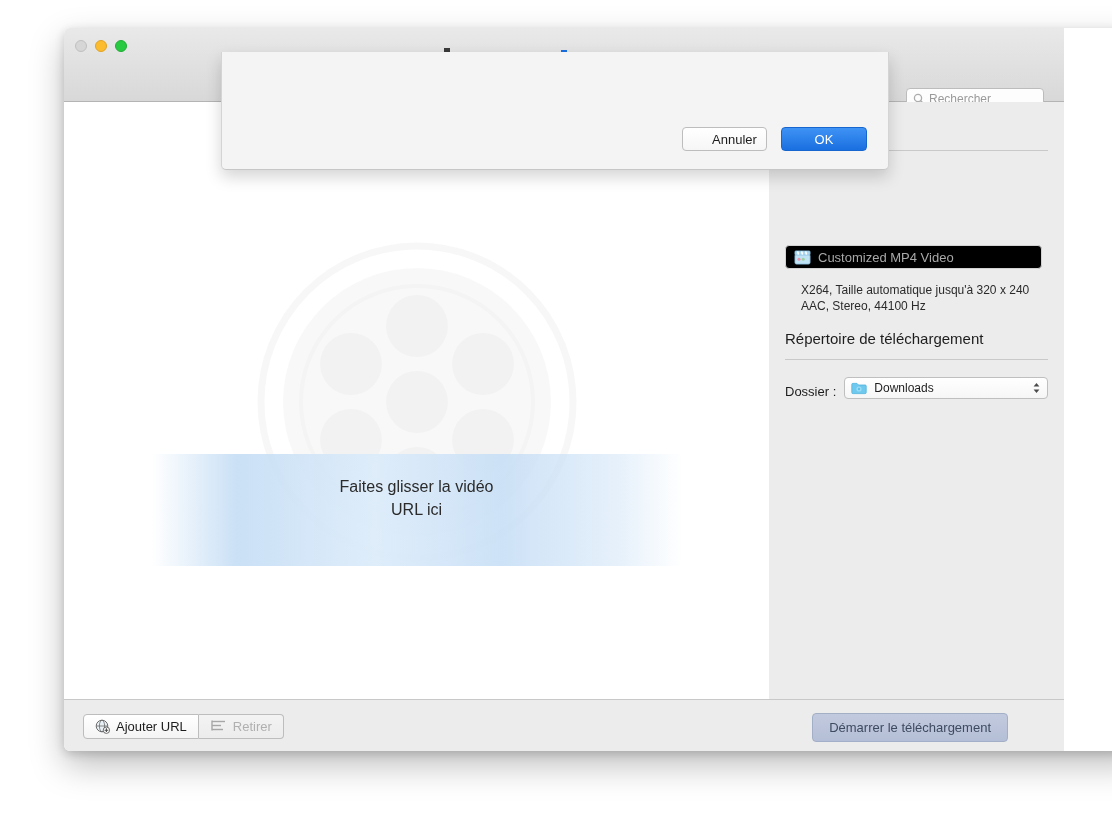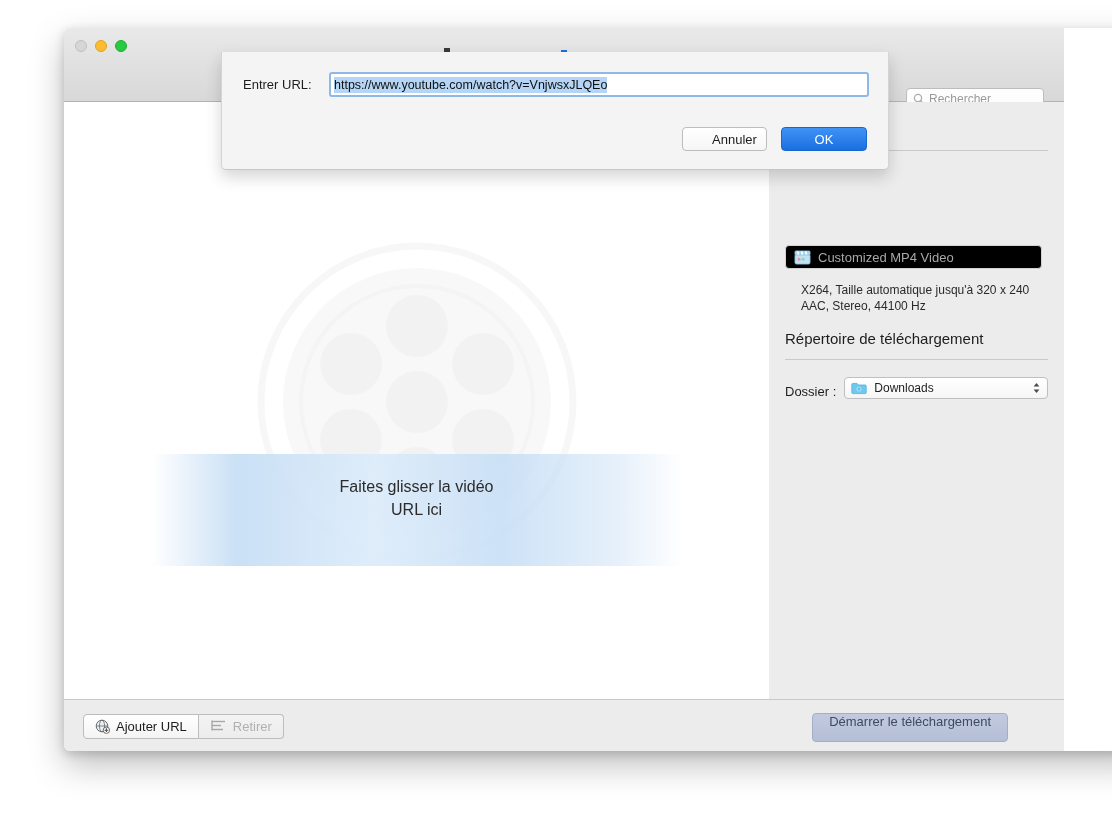--- a/index.html
+++ b/index.html
@@ -319,20 +319,21 @@
   .btn-download {
     position: absolute;
     right: 56px;
     top: 13px;
     height: 27px;
     padding: 0 16px;
     border-radius: 4px;
     background: linear-gradient(to bottom, #c2cade 0%, #b4bed6 100%);
     border: 1px solid #a3aec7;
     display: flex;
+    align-items: center;
     font-size: 13px;
     color: #3e4a60;
     white-space: nowrap;
   }
 
   
   .sheet {
     position: absolute;
     left: 221px;
     top: 52px;
@@ -565,26 +566,20 @@
 
       <div class="btn-download">
         <span>Démarrer le téléchargement</span>
       </div>
     </div>
 
   </div>
 
   <div class="sheet">
 
-    <div class="sheet-row">
-      <span class="sheet-label">Entrer URL:</span>
-      <div class="url-input">
-        <span class="url-text">https://www.youtube.com/watch?v=VnjwsxJLQEo</span>
-      </div>
-    </div>
 
     <div class="sheet-buttons">
       <div class="sheet-btn cancel">
         <span>Annuler</span>
       </div>
       <div class="sheet-btn ok">
         <span>OK</span>
       </div>
     </div>
   </div>

